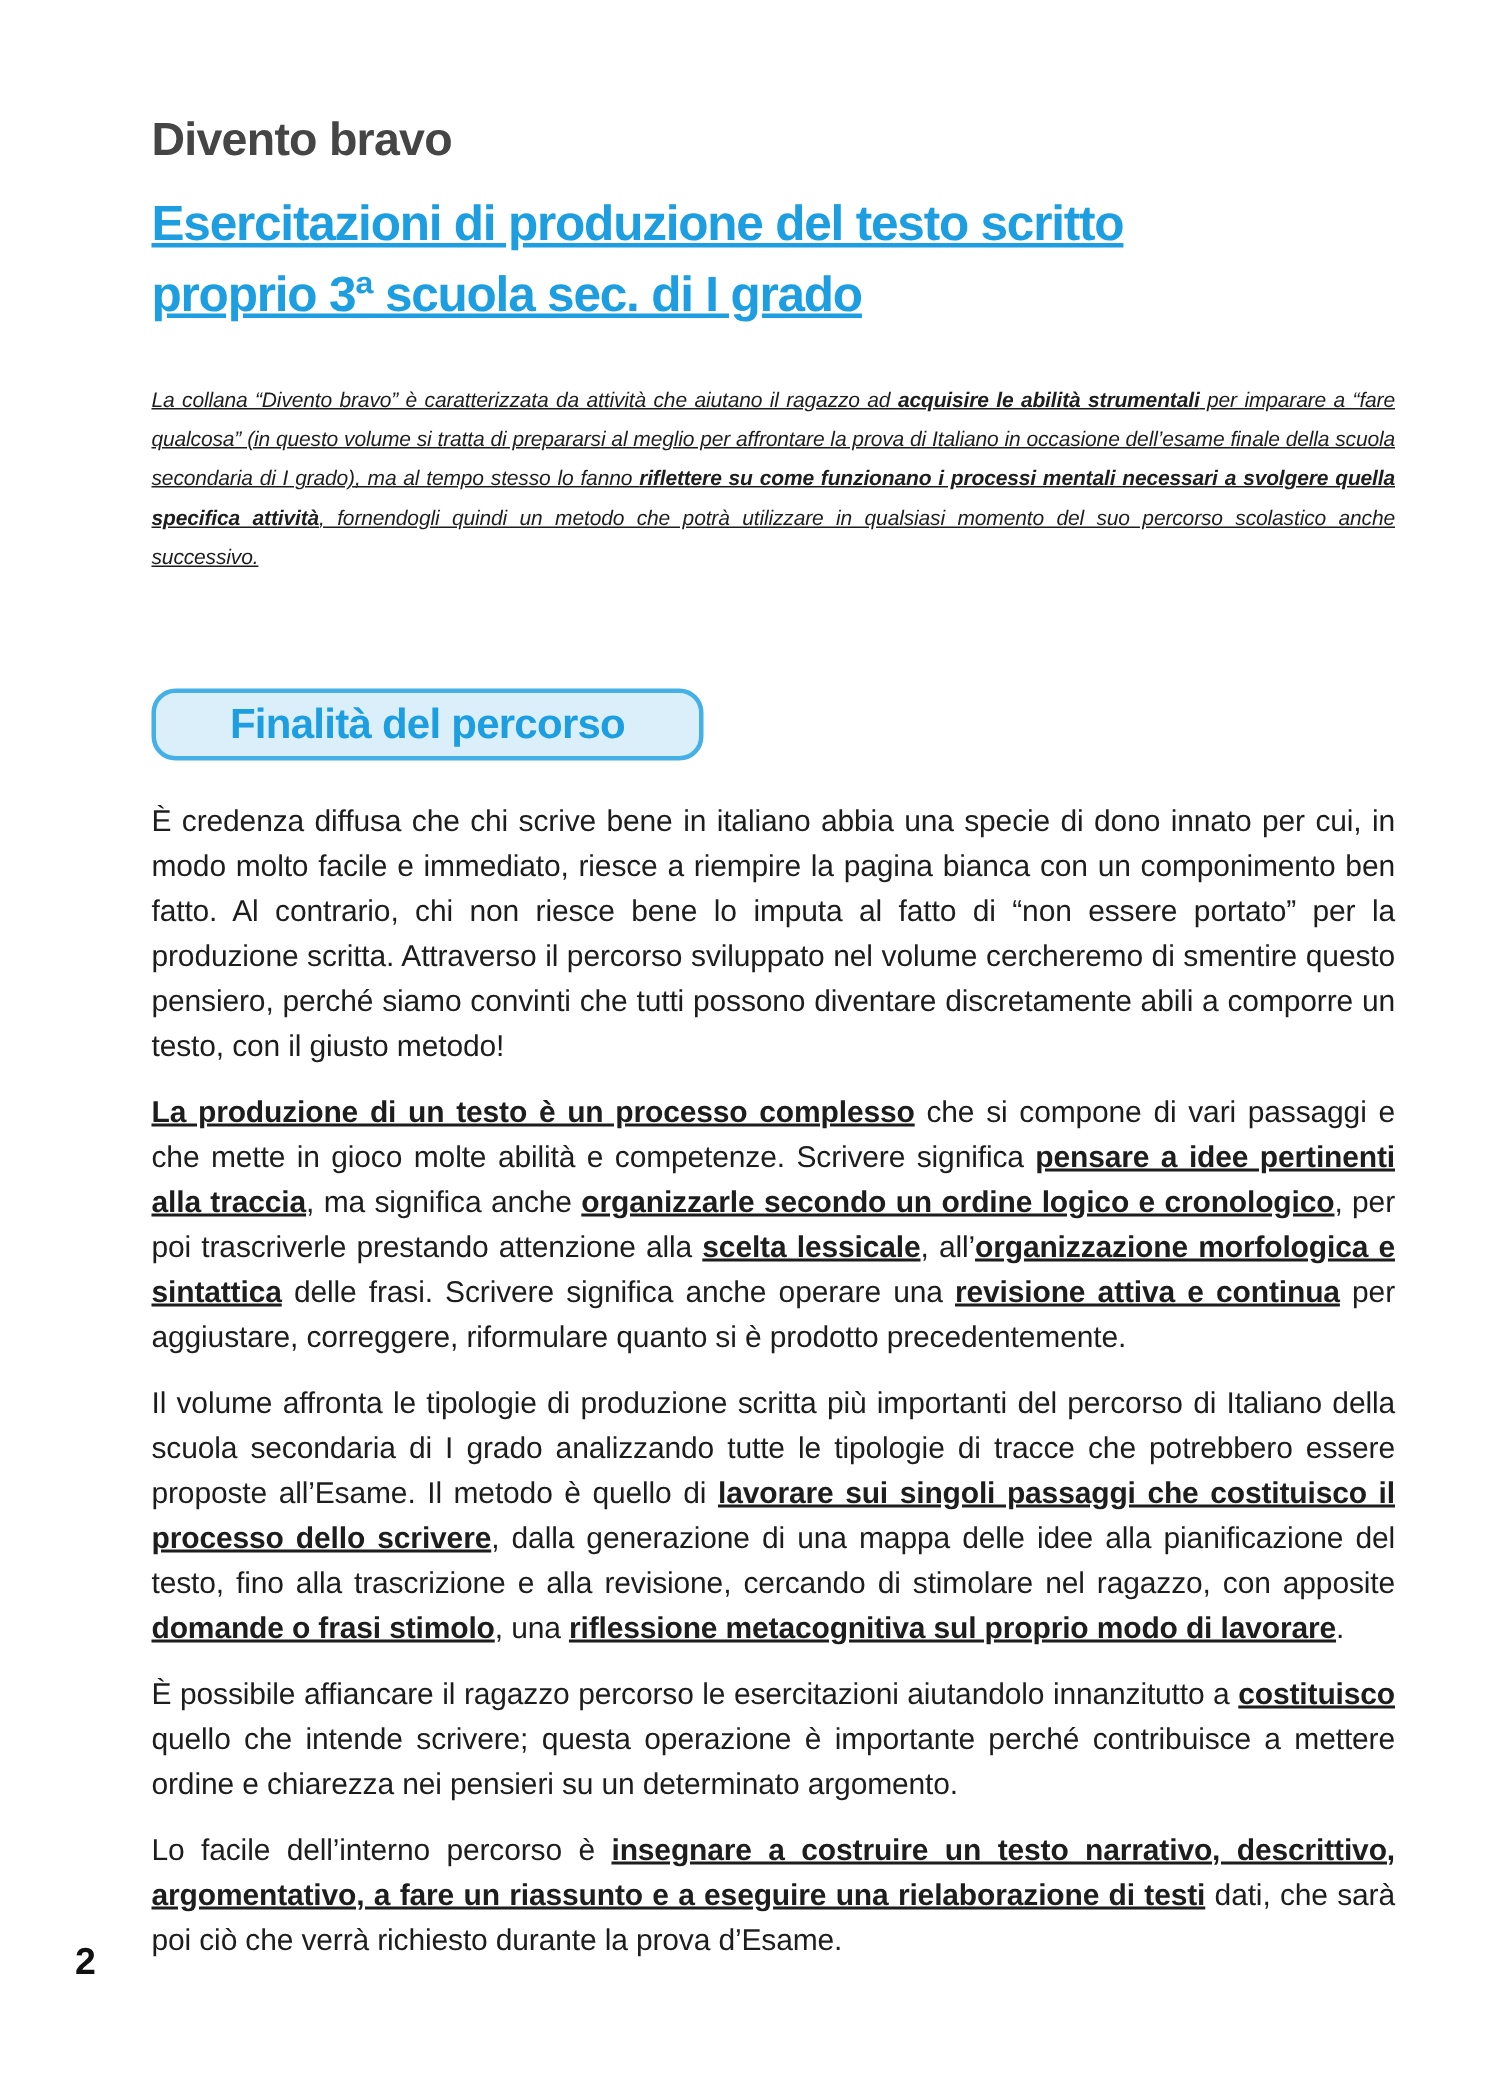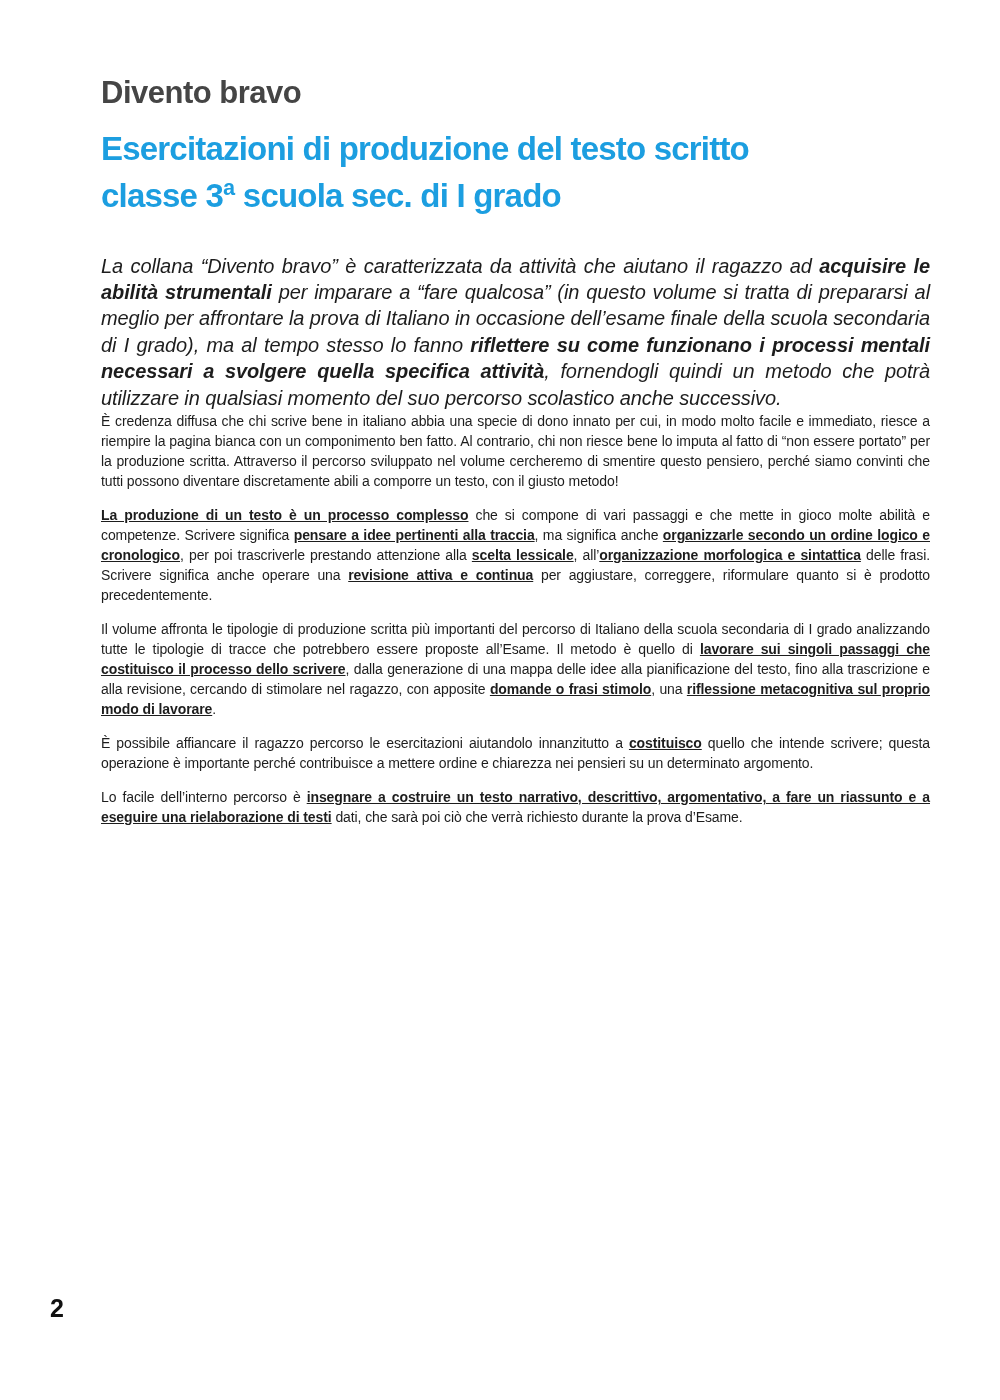--- a/index.html
+++ b/index.html
@@ -33,28 +33,30 @@
     line-height:1.15;
   }
   .volume-title{
     margin:0 0 34px 0;
     font-size:33px;
     font-weight:700;
     letter-spacing:-0.8px;
     line-height:47px;
     color:var(--accent-blue);
     white-space:nowrap;
+    text-decoration:underline;
   }
   .intro{
     margin:0;
-    font-size:20px;
+    font-size:14px;
     line-height:26.4px;
     font-style:italic;
     text-align:justify;
     letter-spacing:-0.1px;
+    text-decoration:underline;
   }
   .intro strong{font-weight:700;}
   .section-box{
     margin:74px 0 26px 0;
     box-sizing:border-box;
     width:368px;
     height:48px;
     border:3px solid var(--box-border);
     border-radius:16px;
     background:var(--box-fill);
@@ -63,22 +65,22 @@
     justify-content:center;
   }
   .section-heading{
     font-size:28px;
     font-weight:700;
     letter-spacing:-0.5px;
     color:var(--accent-blue);
   }
   .body-par{
     margin:0 0 14px 0;
-    font-size:14px;
-    line-height:20px;
+    font-size:20px;
+    line-height:30px;
     text-align:justify;
     letter-spacing:-0.1px;
   }
   .body-par strong{font-weight:700;text-decoration:underline;}
   .page-number{
     position:absolute;
     left:50px;
     top:1294px;
     font-size:25px;
     font-weight:700;
@@ -87,26 +89,29 @@
 </style>
 </head>
 <body>
 
 <div class="page">
 
   <header>
     <h1 class="series-title">Divento bravo</h1>
     <h2 class="volume-title">
       <span>Esercitazioni di produzione del testo scritto</span><br>
-      <span>classe 3ª scuola sec. di I grado</span>
+      <span>proprio 3ª scuola sec. di I grado</span>
     </h2>
   </header>
 
   <p class="intro"><span>La collana “Divento bravo” è caratterizzata da attività che aiutano il ragazzo ad </span><strong>acquisire le abilità strumentali</strong><span> per imparare a “fare qualcosa” (in questo volume si tratta di prepararsi al meglio per affrontare la prova di Italiano in occasione dell’esame finale della scuola secondaria di I grado), ma al tempo stesso lo fanno </span><strong>riflettere su come funzionano i processi mentali necessari a svolgere quella specifica attività</strong><span>, fornendogli quindi un metodo che potrà utilizzare in qualsiasi momento del suo percorso scolastico anche successivo.</span></p>
 
+  <div class="section-box">
+    <span class="section-heading">Finalità del percorso</span>
+  </div>
 
   <p class="body-par"><span>È credenza diffusa che chi scrive bene in italiano abbia una specie di dono innato per cui, in modo molto facile e immediato, riesce a riempire la pagina bianca con un componimento ben fatto. Al contrario, chi non riesce bene lo imputa al fatto di “non essere portato” per la produzione scritta. Attraverso il percorso sviluppato nel volume cercheremo di smentire questo pensiero, perché siamo convinti che tutti possono diventare discretamente abili a comporre un testo, con il giusto metodo!</span></p>
 
   <p class="body-par"><strong>La produzione di un testo è un processo complesso</strong><span> che si compone di vari passaggi e che mette in gioco molte abilità e competenze. Scrivere significa </span><strong>pensare a idee pertinenti alla traccia</strong><span>, ma significa anche </span><strong>organizzarle secondo un ordine logico e cronologico</strong><span>, per poi trascriverle prestando attenzione alla </span><strong>scelta lessicale</strong><span>, all’</span><strong>organizzazione morfologica e sintattica</strong><span> delle frasi. Scrivere significa anche operare una </span><strong>revisione attiva e continua</strong><span> per aggiustare, correggere, riformulare quanto si è prodotto precedentemente.</span></p>
 
   <p class="body-par"><span>Il volume affronta le tipologie di produzione scritta più importanti del percorso di Italiano della scuola secondaria di I grado analizzando tutte le tipologie di tracce che potrebbero essere proposte all’Esame. Il metodo è quello di </span><strong>lavorare sui singoli passaggi che costituisco il processo dello scrivere</strong><span>, dalla generazione di una mappa delle idee alla pianificazione del testo, fino alla trascrizione e alla revisione, cercando di stimolare nel ragazzo, con apposite </span><strong>domande o frasi stimolo</strong><span>, una </span><strong>riflessione metacognitiva sul proprio modo di lavorare</strong><span>.</span></p>
 
   <p class="body-par"><span>È possibile affiancare il ragazzo percorso le esercitazioni aiutandolo innanzitutto a </span><strong>costituisco</strong><span> quello che intende scrivere; questa operazione è importante perché contribuisce a mettere ordine e chiarezza nei pensieri su un determinato argomento.</span></p>
 
   <p class="body-par"><span>Lo facile dell’interno percorso è </span><strong>insegnare a costruire un testo narrativo, descrittivo, argomentativo, a fare un riassunto e a eseguire una rielaborazione di testi</strong><span> dati, che sarà poi ciò che verrà richiesto durante la prova d’Esame.</span></p>

